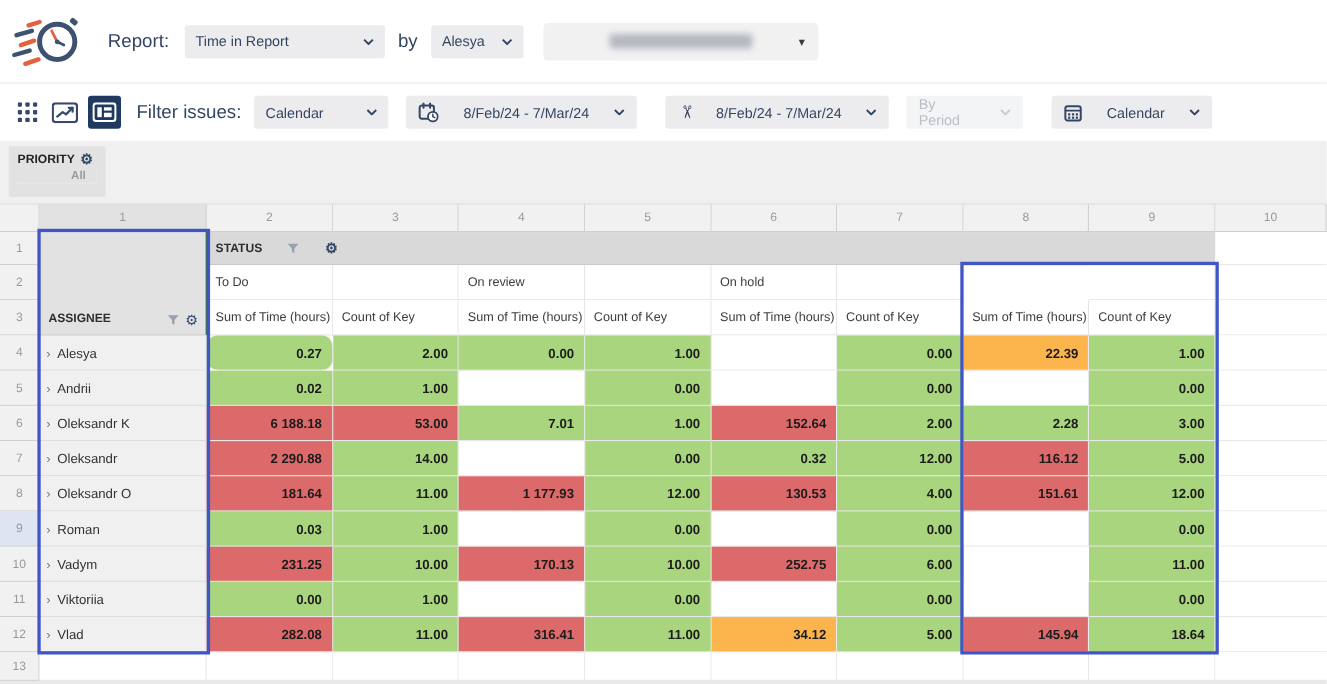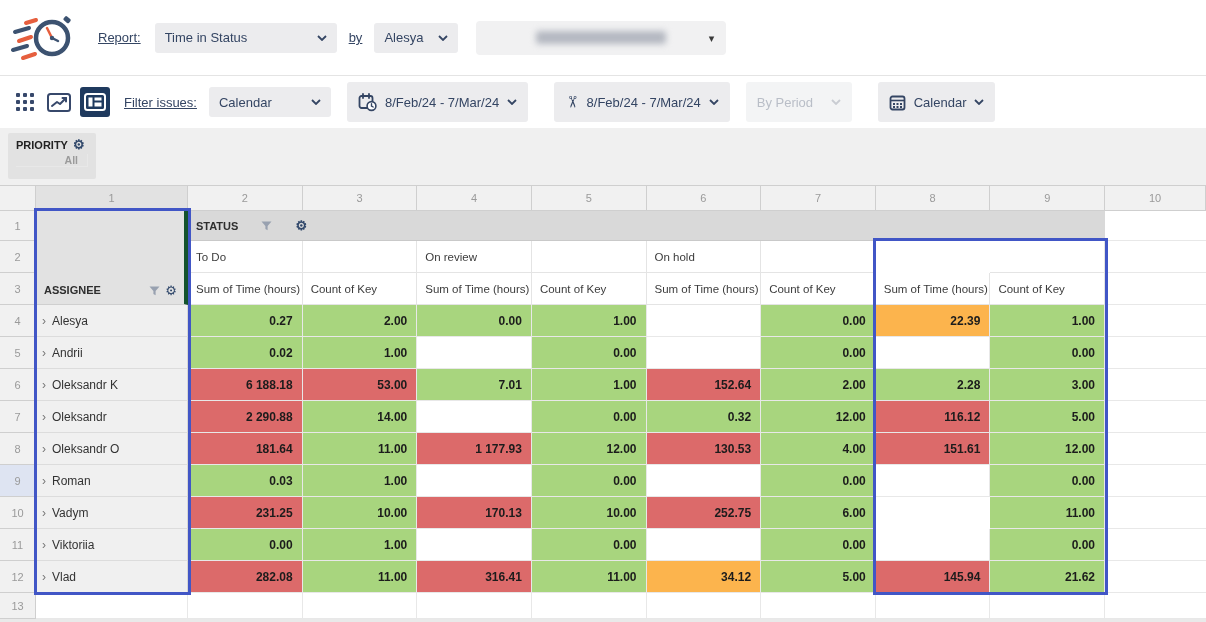--- a/index.html
+++ b/index.html
@@ -1,43 +1,43 @@
 <!DOCTYPE html>
 <html style="--green: #a8d57e; --red: #dc6a6a; --orange: #fcb44d; --selblue: #4156c6;"><head>
 <meta charset="utf-8">
 <style>
   html,body{margin:0;padding:0;width:1206px;height:622px;overflow:hidden;
     font-family:"Liberation Sans",sans-serif;background:#fff;}
   
   #topbar{position:absolute;top:0;left:0;width:1206px;height:75px;background:#fff;
     border-bottom:1px solid #e4e4e4;display:flex;align-items:center;}
   #logo{margin-left:10px;width:66px;height:60px;flex:none;}
-  .lbl{color:#344563;font-size:13px;text-decoration:underline;}
+  .lbl{color:#344563;font-size:17px;}
   .dd{background:#ececee;border-radius:3px;height:30px;display:flex;align-items:center;
     justify-content:space-between;color:#344563;font-size:13px;padding:0 10px;box-sizing:border-box;cursor:pointer;}
   .chev svg{display:block;}
   #report-label{margin-left:22px;}
   #report-select{margin-left:14px;width:182px;}
   #by-label{margin-left:12px;}
   #group-select{margin-left:12px;width:84px;}
   #project-select{margin-left:18px;width:250px;height:34px;background:#f1f1f2;border-radius:4px;
     display:flex;align-items:center;justify-content:center;position:relative;cursor:pointer;}
   #project-blur{width:130px;height:13px;background:#b4b8c1;border-radius:3px;filter:blur(3px);}
   #project-caret{position:absolute;right:12px;top:11px;color:#3a3a3a;font-size:11px;}
   
   #toolbar{position:absolute;top:76px;left:0;width:1206px;height:52px;background:#fff;
     display:flex;align-items:center;}
   .iconbtn{width:26px;height:26px;display:flex;align-items:center;justify-content:center;cursor:pointer;border-radius:3px;}
   #view-grid{margin-left:12px;}
   #view-chart{margin-left:8px;}
   #view-pivot{margin-left:8px;width:30px;height:30px;background:#1f3a5e;}
   #filter-label{margin-left:14px;}
   #created-select{margin-left:12px;width:122px;}
-  .tbtn{background:#ececee;border-radius:3px;height:40px;display:flex;align-items:center;
-    gap:8px;padding:0 11px;font-size:13px;color:#344563;box-sizing:border-box;cursor:pointer;}
+  .tbtn{background:#ececee;border-radius:3px;height:30px;display:flex;align-items:center;
+    gap:22px;padding:0 11px;font-size:13px;color:#344563;box-sizing:border-box;cursor:pointer;}
   #date-range-1{margin-left:16px;}
   #date-range-2{margin-left:26px;}
   #calendar-btn{margin-left:26px;}
   #by-period-btn{margin-left:16px;background:#f3f4f5;color:#b9bec7;width:106px;justify-content:space-between;cursor:default;}
   .scissors{font-size:16px;color:#344563;transform:rotate(90deg);display:inline-block;line-height:1;}
   
   #priority-band{position:absolute;top:128px;left:0;width:1206px;height:57px;background:#f0f0f0;}
   #priority-chip{position:absolute;left:8px;top:5px;width:88px;height:46px;background:#e2e2e2;
     border-radius:2px;padding:5px 8px;box-sizing:border-box;cursor:pointer;}
   #priority-chip .t{font-size:11px;font-weight:bold;color:#222;display:flex;align-items:center;gap:5px;}
@@ -46,21 +46,21 @@
   
   #table-wrap{position:absolute;top:185px;left:0;width:1206px;height:434px;}
   #pivot-grid{display:grid;width:1206px;
     grid-template-columns:36px 152px repeat(8,114.625px) 1fr;
     grid-template-rows:25px 30px 32px 32px repeat(9,32px) 26px;
     border-top:1px solid #cfcfcf;background:#fff;}
   .hc{background:#f1f1f1;border-right:1px solid #cfcfcf;border-bottom:1px solid #cfcfcf;
     color:#9a9a9a;font-size:11px;display:flex;align-items:center;justify-content:center;cursor:pointer;}
   .hc.selcol{background:#e2e2e2;}
   .hc.selrow9{background:#dee4f2;}
-  .ablock{background:#e2e2e2;border-right:4px solid #14532d;border-bottom:1px solid #cfcfcf;
+  .ablock{background:#e2e2e2;border-right:1px solid #14532d;border-bottom:1px solid #cfcfcf;
     position:relative;cursor:pointer;}
   .ablock .alab{position:absolute;left:8px;bottom:8px;font-size:11px;font-weight:bold;color:#2e2e2e;}
   .ablock .aicons{position:absolute;right:7px;bottom:7px;display:flex;align-items:center;gap:5px;}
   .sband{background:#d9d9d9;border-bottom:1px solid #c9c9c9;display:flex;align-items:center;
     gap:23px;padding-left:8px;font-size:11px;font-weight:bold;color:#2e2e2e;cursor:pointer;}
   .tcell{background:#fff;border-right:1px solid #e4e4e4;border-bottom:1px solid #e4e4e4;
     font-size:11.5px;color:#3c3c3c;display:flex;align-items:center;padding-left:8px;cursor:pointer;}
   .acell{background:#f0f0f0;border-right:1px solid #d6d6d6;border-bottom:1px solid #dcdcdc;
     font-size:12px;color:#333;display:flex;align-items:center;padding-left:6px;gap:6px;cursor:pointer;}
   .acell .ex{color:#777;font-size:12px;}
@@ -90,21 +90,21 @@
       <line x1="13" y1="50" x2="25" y2="46" stroke="#e65f3e"></line>
     </g>
     <circle cx="42" cy="30" r="16" fill="#fff" stroke="#3c5270" stroke-width="4.5"></circle>
     <rect x="54" y="9" width="7" height="5" rx="1.5" fill="#3c5270" transform="rotate(40 57 11)"></rect>
     <line x1="42" y1="30" x2="37" y2="20" stroke="#e65f3e" stroke-width="2.5" stroke-linecap="round"></line>
     <line x1="42" y1="30" x2="48" y2="33" stroke="#3c5270" stroke-width="2.5" stroke-linecap="round"></line>
     <circle cx="42" cy="30" r="2.2" fill="#3c5270"></circle>
   </svg>
   <span id="report-label" class="lbl">Report:</span>
   <div id="report-select" class="dd">
-    <span>Time in Status</span>
+    <span>Time in Report</span>
     <span class="chev">
       <svg width="10" height="6">
           <path d="M1 1 L5 5 L9 1" stroke="#344563" stroke-width="1.8" fill="none"></path>
         </svg>
     </span>
   </div>
   <span id="by-label" class="lbl">by</span>
   <div id="group-select" class="dd">
     <span>Alesya</span>
     <span class="chev">
@@ -280,21 +280,21 @@
       <div class="tcell" style="grid-area: 4 / 6;">Count of Key</div>
       <div class="tcell" style="grid-area: 4 / 7;">Sum of Time (hours)</div>
       <div class="tcell" style="grid-area: 4 / 8;">Count of Key</div>
       <div class="tcell" style="grid-area: 4 / 9;">Sum of Time (hours)</div>
       <div class="tcell" style="grid-area: 4 / 10;">Count of Key</div>
       <div class="e" style="grid-area: 4 / 11;"></div>
       <div class="acell" style="grid-area: 5 / 2;">
         <span class="ex">›</span>
     <span>Alesya</span>
       </div>
-      <div class="v c-g" style="grid-area: 5 / 3;">0.27</div>
+      <div class="v c-g" style="grid-area: 5 / 3; border-radius: 10px;">0.27</div>
       <div class="v c-g" style="grid-area: 5 / 4;">2.00</div>
       <div class="v c-g" style="grid-area: 5 / 5;">0.00</div>
       <div class="v c-g" style="grid-area: 5 / 6;">1.00</div>
       <div class="v c-w" style="grid-area: 5 / 7;"></div>
       <div class="v c-g" style="grid-area: 5 / 8;">0.00</div>
       <div class="v c-o" style="grid-area: 5 / 9;">22.39</div>
       <div class="v c-g" style="grid-area: 5 / 10;">1.00</div>
       <div class="e" style="grid-area: 5 / 11;"></div>
       <div class="acell" style="grid-area: 6 / 2;">
         <span class="ex">›</span>
@@ -390,21 +390,21 @@
         <span class="ex">›</span>
     <span>Vlad</span>
       </div>
       <div class="v c-r" style="grid-area: 13 / 3;">282.08</div>
       <div class="v c-g" style="grid-area: 13 / 4;">11.00</div>
       <div class="v c-r" style="grid-area: 13 / 5;">316.41</div>
       <div class="v c-g" style="grid-area: 13 / 6;">11.00</div>
       <div class="v c-o" style="grid-area: 13 / 7;">34.12</div>
       <div class="v c-g" style="grid-area: 13 / 8;">5.00</div>
       <div class="v c-r" style="grid-area: 13 / 9;">145.94</div>
-      <div class="v c-g" style="grid-area: 13 / 10;">21.62</div>
+      <div class="v c-g" style="grid-area: 13 / 10;">18.64</div>
       <div class="e" style="grid-area: 13 / 11;"></div>
       <div class="e vr" style="grid-area: 14 / 2;"></div>
       <div class="e vr" style="grid-area: 14 / 3;"></div>
       <div class="e vr" style="grid-area: 14 / 4;"></div>
       <div class="e vr" style="grid-area: 14 / 5;"></div>
       <div class="e vr" style="grid-area: 14 / 6;"></div>
       <div class="e vr" style="grid-area: 14 / 7;"></div>
       <div class="e vr" style="grid-area: 14 / 8;"></div>
       <div class="e vr" style="grid-area: 14 / 9;"></div>
       <div class="e vr" style="grid-area: 14 / 10;"></div>

